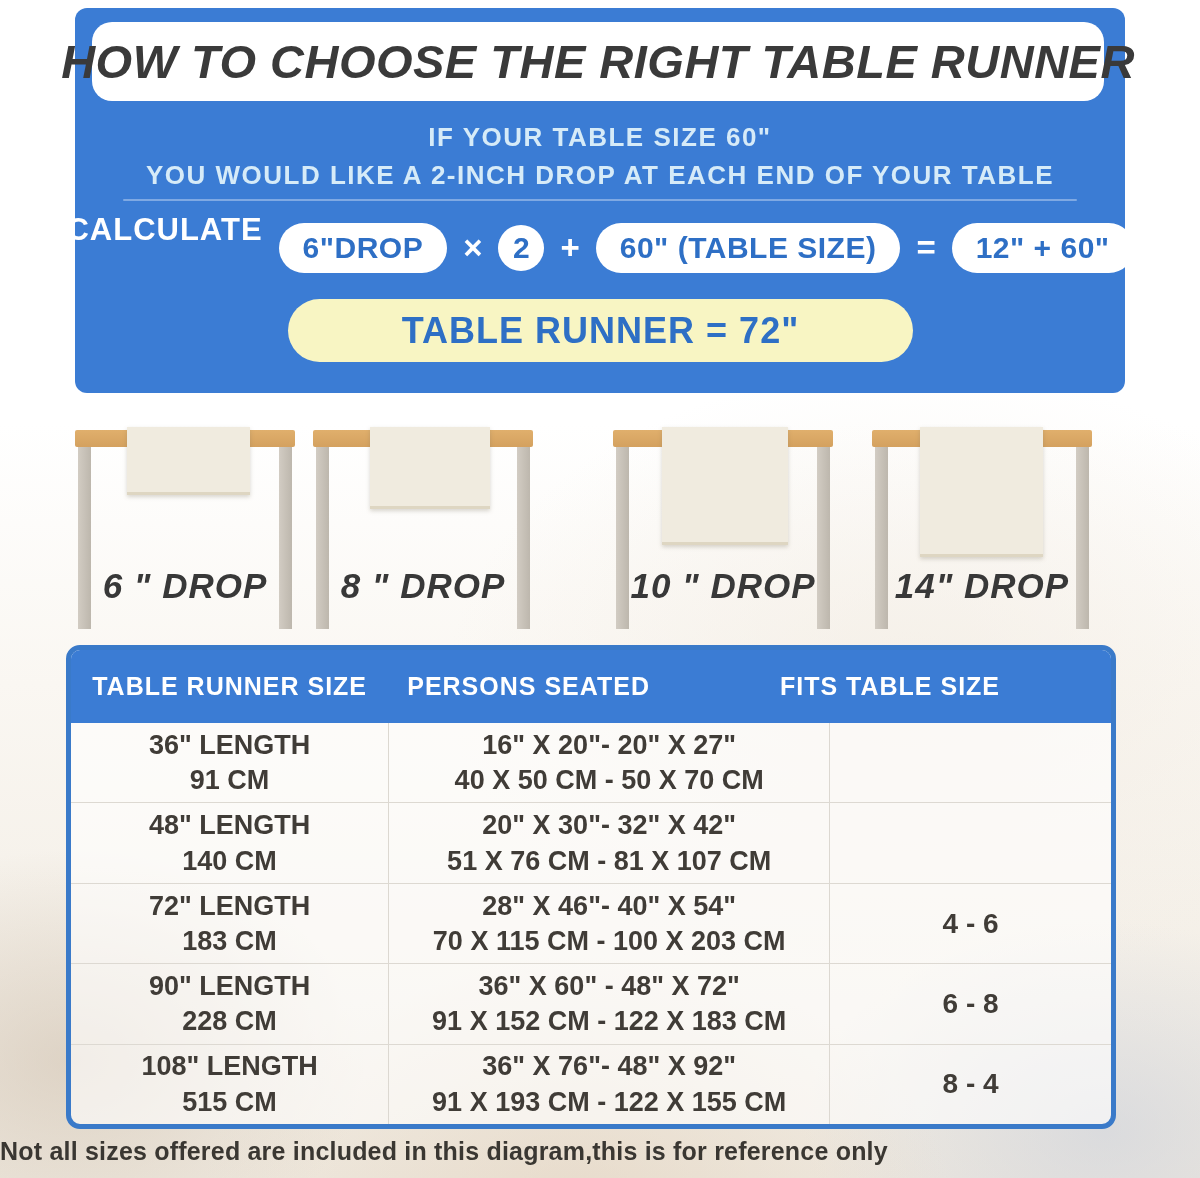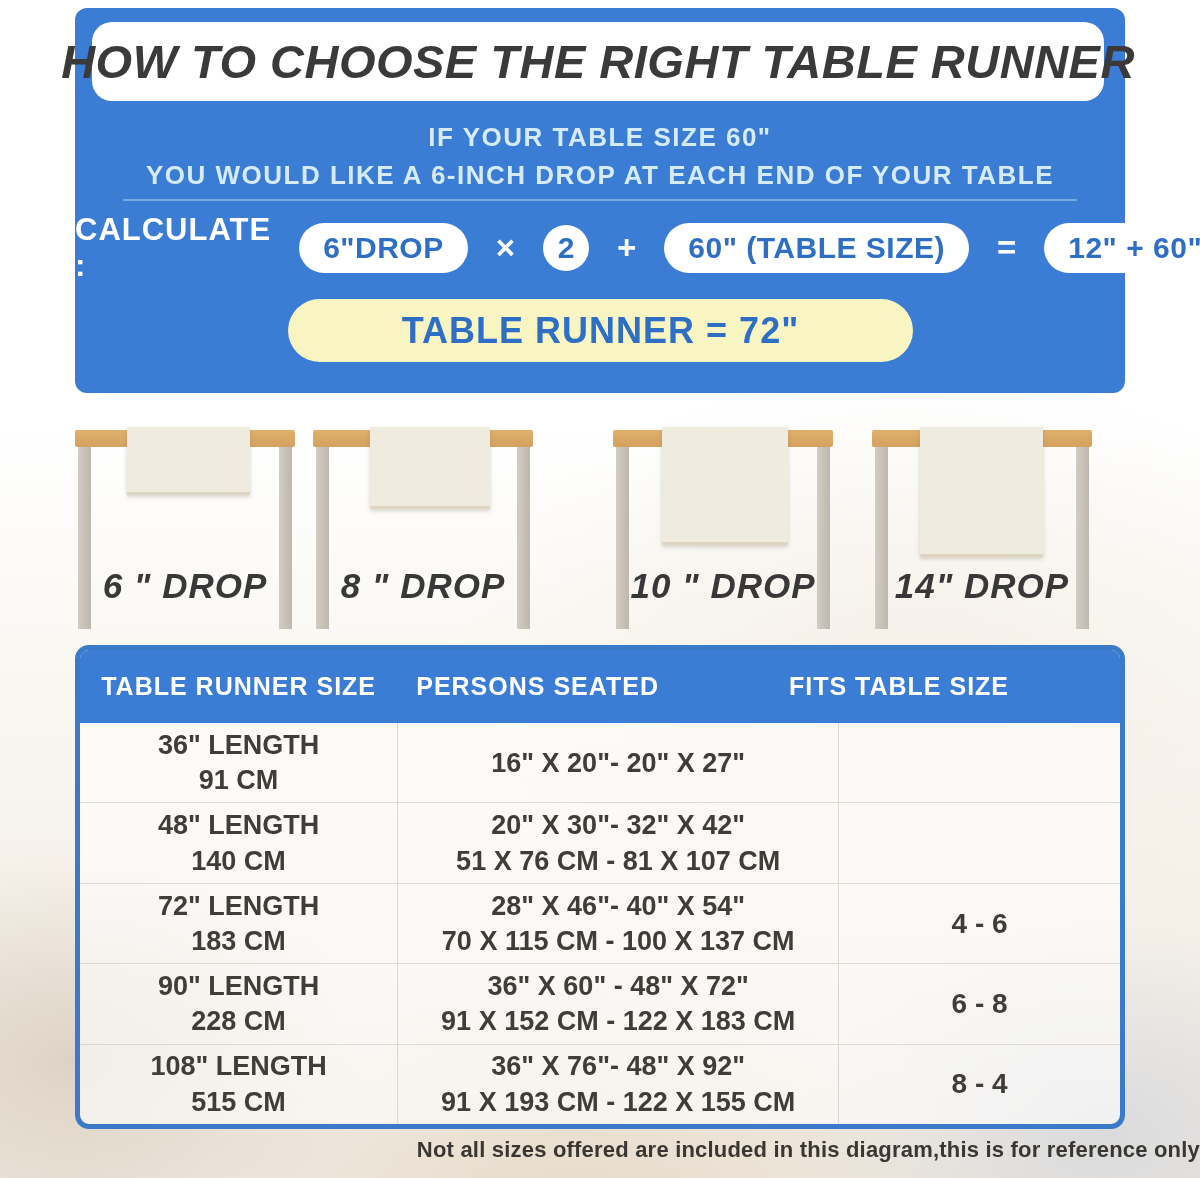--- a/index.html
+++ b/index.html
@@ -35,21 +35,21 @@
     color:#d6ebf8; font-weight:bold; font-size:26px; letter-spacing:1.5px;
   }
   .sub-1 { top:114px; }
   .sub-2 { top:152px; }
   .hero-divider {
     position:absolute; top:191px; left:48px; right:48px; height:2px;
     background:rgba(255,255,255,0.35); border-radius:1px;
   }
   .calc-row {
     position:absolute; top:215px; left:0; right:0; height:50px;
-    display:flex; align-items:center; justify-content:flex-start; gap:28px;
+    display:flex; align-items:center; justify-content:center; gap:16px;
   }
   .calc-label { color:#ffffff; font-size:31px; font-weight:bold; letter-spacing:1px; }
   .calc-pill {
     height:50px; border-radius:25px; background:#ffffff; color:#2e6fc5;
     font-size:30px; font-weight:bold; letter-spacing:0.5px;
     display:flex; align-items:center; padding:0 24px; white-space:nowrap;
   }
   .calc-circle {
     width:46px; height:46px; border-radius:50%; background:#ffffff; color:#2e6fc5;
     font-size:30px; font-weight:bold; display:flex; align-items:center; justify-content:center;
@@ -91,56 +91,56 @@
   .r-3 { left:49px; width:126px; height:118px; }
   .r-4 { left:48px; width:123px; height:130px; }
   .drop-label {
     position:absolute; left:0; right:0; top:136px; text-align:center;
     font-size:35px; font-weight:bold; font-style:italic; color:#383838; letter-spacing:1px;
     white-space:nowrap;
   }
 
   
   .size-table {
-    position:absolute; left:75px; top:645px; width:1050px; height:484px;
+    position:absolute; left:66px; top:645px; width:1050px; height:484px;
     border:5px solid #3a7ac9; border-radius:14px; overflow:hidden;
     background:rgba(255,255,255,0.6);
   }
   .st-header { height:73px; background:#3b7cd4; display:flex; align-items:center; }
   .st-hcell {
     text-align:center; color:#ffffff; font-size:25px; font-weight:bold; letter-spacing:1px;
   }
   .st-body { display:flex; flex-direction:column; height:401px; }
   .st-row { flex:1; display:flex; border-top:1px solid #ddd9d2; }
   .st-row:first-child { border-top:none; }
   .c1 { width:30.5%; } .c2 { width:42.5%; } .c3 { width:27%; }
   .st-cell {
     display:flex; flex-direction:column; align-items:center; justify-content:center;
     gap:3px; text-align:center;
   }
   .st-row .c2 { border-left:1px solid #dcd8d1; border-right:1px solid #dcd8d1; }
   .cell-line { font-size:27px; font-weight:bold; color:#403c37; line-height:1.2; white-space:nowrap; }
   .persons { font-size:28px; font-weight:bold; color:#403c37; }
 
   .footer-note {
-    position:absolute; left:0; right:0; top:1137px; text-align:right;
-    font-size:22px; font-weight:bold; color:#3a3732; letter-spacing:0.2px;
+    position:absolute; left:0; right:0; top:1137px; text-align:left;
+    font-size:25px; font-weight:bold; color:#3a3732; letter-spacing:0.2px;
   }
 </style>
 </head>
 <body>
 
 <div class="page">
 
   <section class="hero">
     <div class="title-box">
       <h1>HOW TO CHOOSE THE RIGHT TABLE RUNNER</h1>
     </div>
     <p class="sub sub-1">IF YOUR TABLE SIZE 60"</p>
-    <p class="sub sub-2">YOU WOULD LIKE A 6-INCH DROP AT EACH END OF YOUR TABLE</p>
+    <p class="sub sub-2">YOU WOULD LIKE A 2-INCH DROP AT EACH END OF YOUR TABLE</p>
     <div class="hero-divider"></div>
 
     <div class="calc-row">
       <span class="calc-label">CALCULATE :</span>
       <span class="calc-pill">6"DROP</span>
       <span class="calc-op">×</span>
       <span class="calc-circle">2</span>
       <span class="calc-op">+</span>
       <span class="calc-pill">60" (TABLE SIZE)</span>
       <span class="calc-op">=</span>
@@ -189,20 +189,21 @@
     </div>
     <div class="st-body">
 
       <div class="st-row">
         <div class="st-cell c1">
           <span class="cell-line">36" LENGTH</span>
           <span class="cell-line">91 CM</span>
         </div>
         <div class="st-cell c2">
           <span class="cell-line">16" X 20"- 20" X 27"</span>
+          <span class="cell-line">40 X 50 CM - 50 X 70 CM</span>
         </div>
       </div>
 
       <div class="st-row">
         <div class="st-cell c1">
           <span class="cell-line">48" LENGTH</span>
           <span class="cell-line">140 CM</span>
         </div>
         <div class="st-cell c2">
           <span class="cell-line">20" X 30"- 32" X 42"</span>
@@ -210,21 +211,21 @@
         </div>
       </div>
 
       <div class="st-row">
         <div class="st-cell c1">
           <span class="cell-line">72" LENGTH</span>
           <span class="cell-line">183 CM</span>
         </div>
         <div class="st-cell c2">
           <span class="cell-line">28" X 46"- 40" X 54"</span>
-          <span class="cell-line">70 X 115 CM - 100 X 137 CM</span>
+          <span class="cell-line">70 X 115 CM - 100 X 203 CM</span>
         </div>
         <div class="st-cell c3">
           <span class="persons">4 - 6</span>
         </div>
       </div>
 
       <div class="st-row">
         <div class="st-cell c1">
           <span class="cell-line">90" LENGTH</span>
           <span class="cell-line">228 CM</span>

